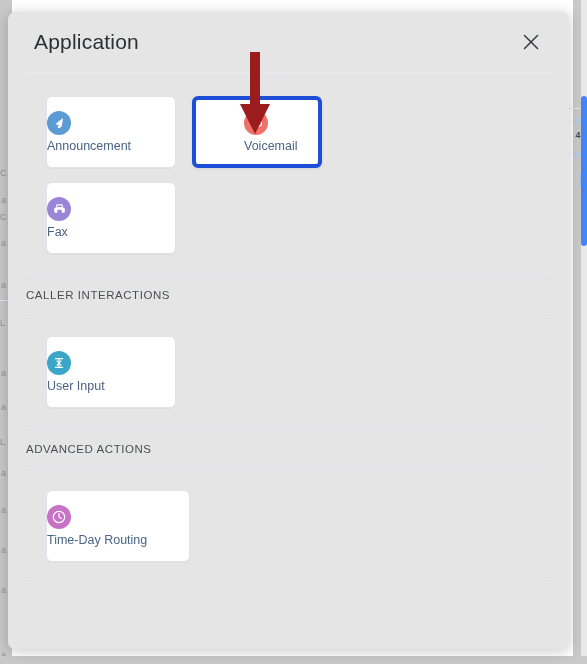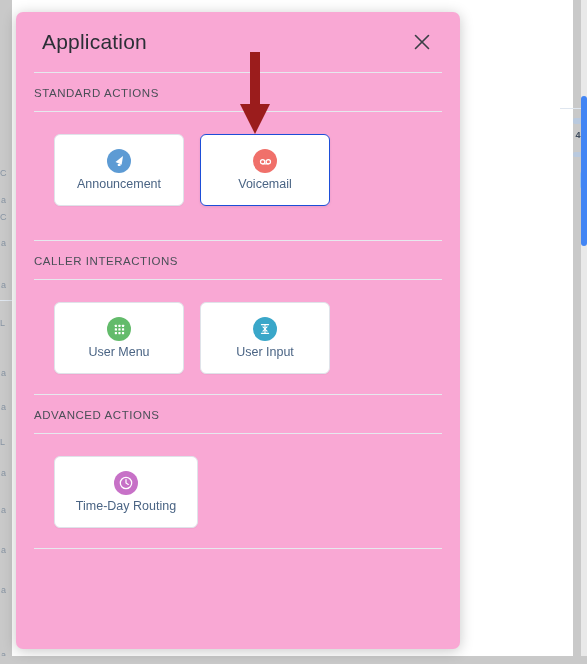--- a/index.html
+++ b/index.html
@@ -51,23 +51,23 @@
     background: #4285f4; border-radius: 3px;
   }
   #bg-bottom-strip {
     position: absolute; left: 0; bottom: 0; width: 587px; height: 8px;
     background: #c9c9c9;
   }
 
   
   #modal {
     position: absolute;
-    left: 16px; top: 12px;
-    width: 444px; height: 637px;
-    background: #f9a8d4;
+    left: 8px; top: 12px;
+    width: 561px; height: 637px;
+    background: #e5e5e5;
     border-radius: 7px;
     box-shadow: 0 2px 14px rgba(0,0,0,0.22);
     overflow: hidden;
   }
 
   #modal-header {
     position: relative;
     height: 60px;
     padding: 0 24px 0 26px;
     display: flex;
@@ -115,29 +115,30 @@
   }
 
   .action-card {
     width: 130px;
     height: 72px;
     border: 1px solid #dfe3e9;
     border-radius: 6px;
     background: #ffffff;
     display: flex;
     flex-direction: column;
-    align-items: center;
+    align-items: flex-start;
     justify-content: center;
     gap: 5px;
     cursor: pointer;
     box-shadow: 0 1px 1px rgba(16,24,40,0.03);
   }
   .action-card.selected {
-    border: 1px solid #1d4ed8;
+    border: 4px solid #1d4ed8;
     box-shadow: 0 1px 3px rgba(16,24,40,0.08);
+    padding-left: 48px;
   }
   .action-card.wide { width: 144px; }
 
   .card-icon {
     width: 24px; height: 24px;
     border-radius: 50%;
     display: flex; align-items: center; justify-content: center;
     flex: none;
   }
   .card-icon svg { display: block; }
@@ -205,21 +206,20 @@
       <svg width="18" height="18" viewBox="0 0 18 18" fill="none" stroke="currentColor" stroke-width="1.6" stroke-linecap="round">
         <line x1="2.5" y1="2.5" x2="15.5" y2="15.5"></line>
         <line x1="15.5" y1="2.5" x2="2.5" y2="15.5"></line>
       </svg>
     </button>
   </div>
 
   <div id="modal-body">
 
     <div class="section-rule"></div>
-    <div class="section-label">STANDARD ACTIONS</div>
     <div class="section-rule"></div>
     <div class="gap-22"></div>
 
     <div class="card-row">
 
       <div class="action-card">
         <span class="card-icon" style="background:#5d9bd4">
           <svg width="14" height="14" viewBox="0 0 16 16" fill="#ffffff">
             <path d="M12.6 2.2 L4.0 9.2 L11.0 12.4 Z"></path>
             <rect x="6.6" y="11.4" width="3.2" height="2.3" rx="0.5"></rect>
@@ -239,49 +239,43 @@
         </span>
         <span class="card-label">Voicemail</span>
       </div>
 
     </div>
 
     <div class="gap-14"></div>
 
     <div class="card-row">
 
+      <div class="action-card">
+        <span class="card-icon" style="background:#9c84d8">
+          <svg width="15" height="15" viewBox="0 0 18 18" fill="#ffffff">
+            <rect x="2.6" y="6.6" width="12.8" height="6.2" rx="1.8"></rect>
+            <rect x="5.6" y="3.4" width="6.8" height="3.4" rx="1" fill="none" stroke="#ffffff" stroke-width="1.3"></rect>
+            <rect x="6.3" y="9.2" width="5.4" height="4.2" rx="1.1" fill="#9c84d8"></rect>
+          </svg>
+        </span>
+        <span class="card-label">Fax</span>
+      </div>
 
 
     </div>
 
     <div class="gap-20"></div>
 
     <div class="section-rule"></div>
     <div class="section-label">CALLER INTERACTIONS</div>
     <div class="section-rule"></div>
     <div class="gap-22"></div>
 
     <div class="card-row">
 
-      <div class="action-card">
-        <span class="card-icon" style="background:#63bb6b">
-          <svg width="13" height="13" viewBox="0 0 16 16" fill="#ffffff">
-            <rect x="2.2" y="2.2" width="2.7" height="2.7" rx=".5"></rect>
-            <rect x="6.6" y="2.2" width="2.7" height="2.7" rx=".5"></rect>
-            <rect x="11.0" y="2.2" width="2.7" height="2.7" rx=".5"></rect>
-            <rect x="2.2" y="6.6" width="2.7" height="2.7" rx=".5"></rect>
-            <rect x="6.6" y="6.6" width="2.7" height="2.7" rx=".5"></rect>
-            <rect x="11.0" y="6.6" width="2.7" height="2.7" rx=".5"></rect>
-            <rect x="2.2" y="11.0" width="2.7" height="2.7" rx=".5"></rect>
-            <rect x="6.6" y="11.0" width="2.7" height="2.7" rx=".5"></rect>
-            <rect x="11.0" y="11.0" width="2.7" height="2.7" rx=".5"></rect>
-          </svg>
-        </span>
-        <span class="card-label">User Menu</span>
-      </div>
 
       <div class="action-card">
         <span class="card-icon" style="background:#3aa7c9">
           <svg width="14" height="14" viewBox="0 0 18 18" fill="none" stroke="#ffffff" stroke-width="1.5" stroke-linecap="round">
             <line x1="4.4" y1="3.4" x2="13.6" y2="3.4"></line>
             <line x1="4.4" y1="14.6" x2="13.6" y2="14.6"></line>
             <line x1="9.0" y1="3.4" x2="9.0" y2="14.6"></line>
             <path d="M6.4 6.2 L9 8.6 L11.6 6.2"></path>
             <path d="M6.4 11.8 L9 9.4 L11.6 11.8"></path>
           </svg>

